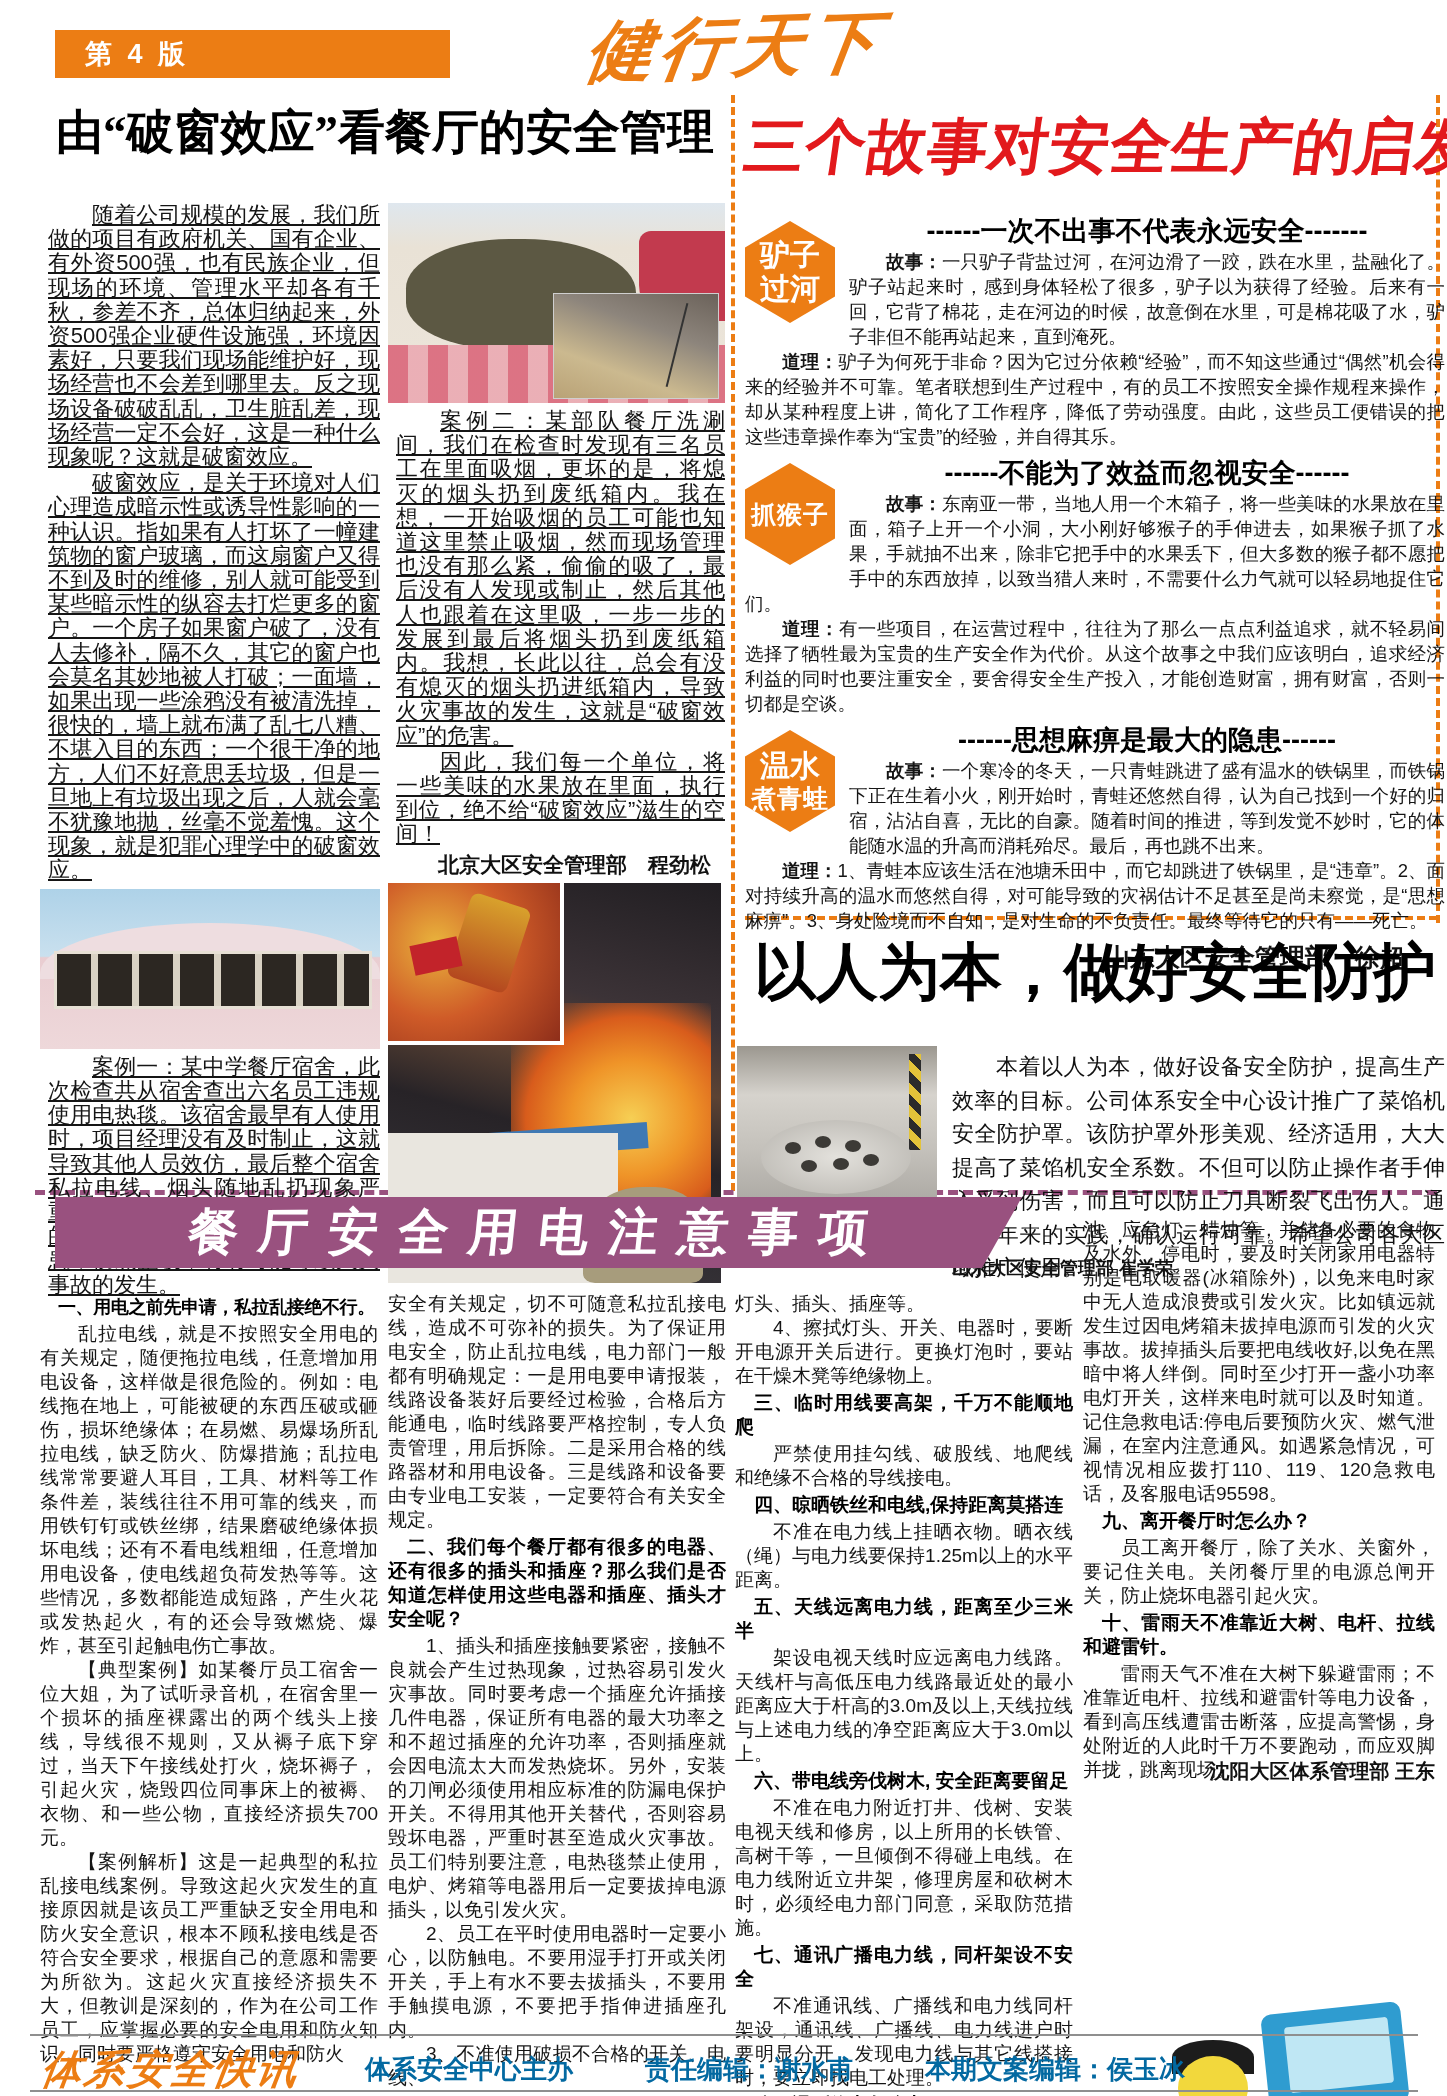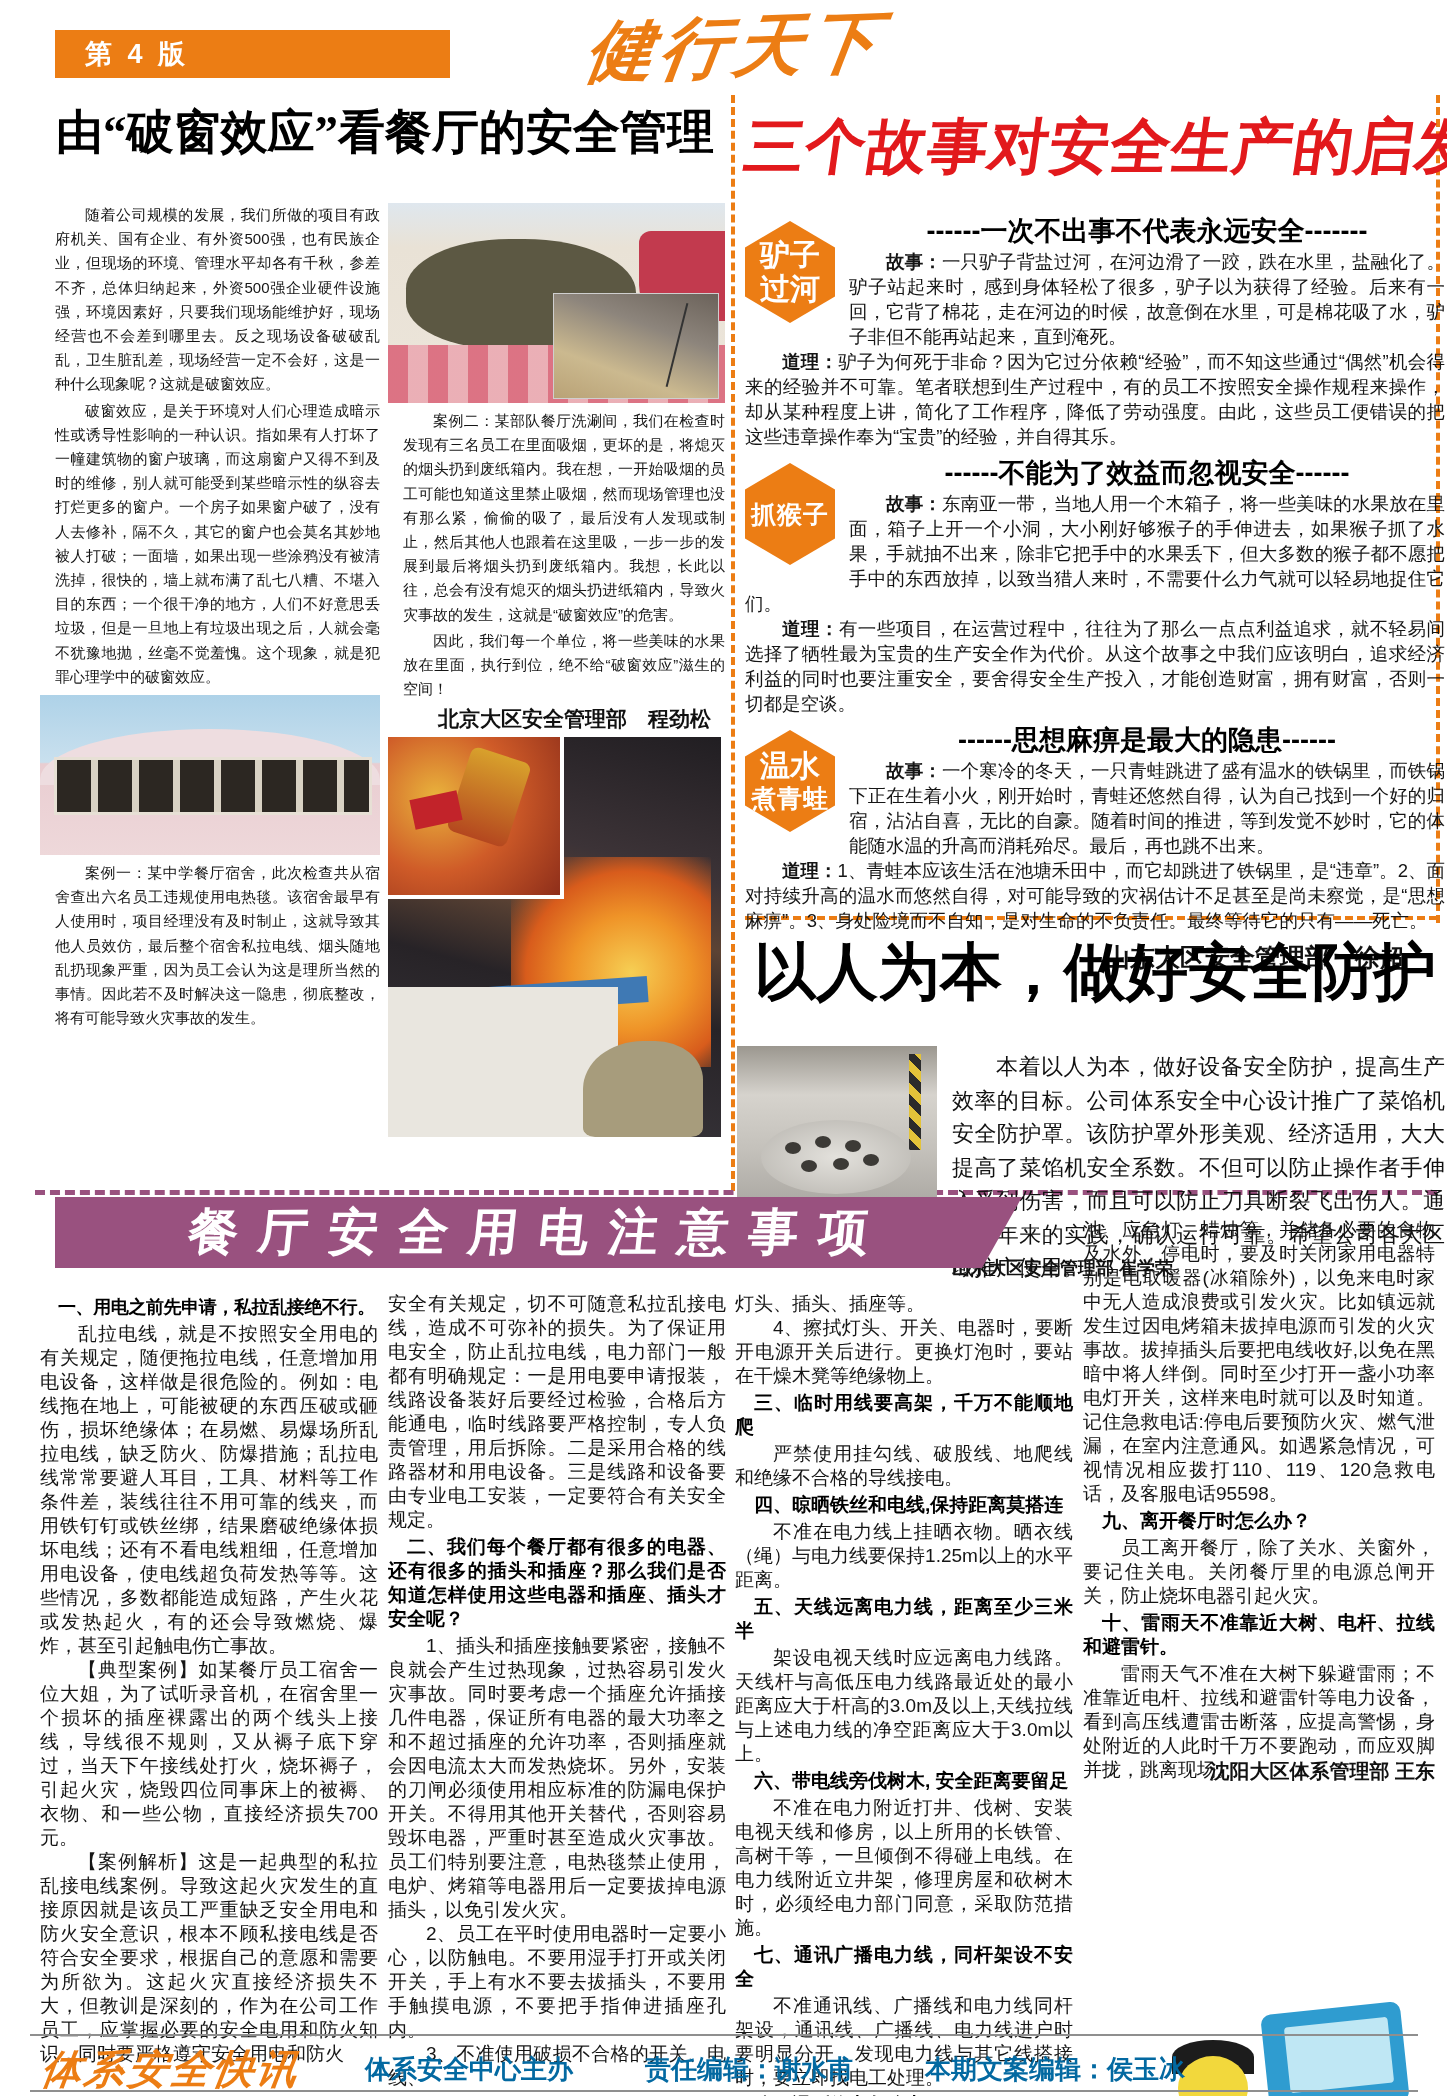--- a/index.html
+++ b/index.html
@@ -17,21 +17,21 @@
 
   
   .vdash{border-left:4px dashed #ec7d14;width:0;}
   .hdash-o{border-top:4px dashed #ec7d14;height:0;}
   .hdash-p{border-top:5px dashed #99517f;height:0;}
 
   
   .la-title{left:40px;top:95px;width:690px;font-family:"Liberation Serif",serif;font-weight:900;
             font-size:47px;line-height:1.6;text-align:center;color:#000;white-space:nowrap;}
   .col{text-align:justify;}
-  .col p{margin:0 0 2px 15px;font-size:15px;line-height:24.2px;color:#151515;}
+  .col p{margin:0 0 2px 8px;font-size:22px;line-height:24.2px;color:#151515;text-decoration:underline;}
   .ind{text-indent:2em;}
   .colA{left:40px;top:203px;width:340px;}
   .colB{left:388px;top:203px;width:337px;}
   .sig{font-weight:900;font-size:21px;text-align:right;padding-right:14px;margin:4px 0;}
 
   
   .ph{position:relative;overflow:hidden;}
   .photo-bed{width:337px;height:200px;background:linear-gradient(180deg,#dfe7ee 0%,#e9e2d6 22%,#ece5da 100%);}
   .bed-quilt{position:absolute;left:18px;top:36px;width:230px;height:110px;background:#5c5843;border-radius:48% 52% 55% 45%;}
   .bed-red{position:absolute;right:0;top:28px;width:86px;height:90px;background:#c23a4e;border-radius:12px 0 0 40%;}

